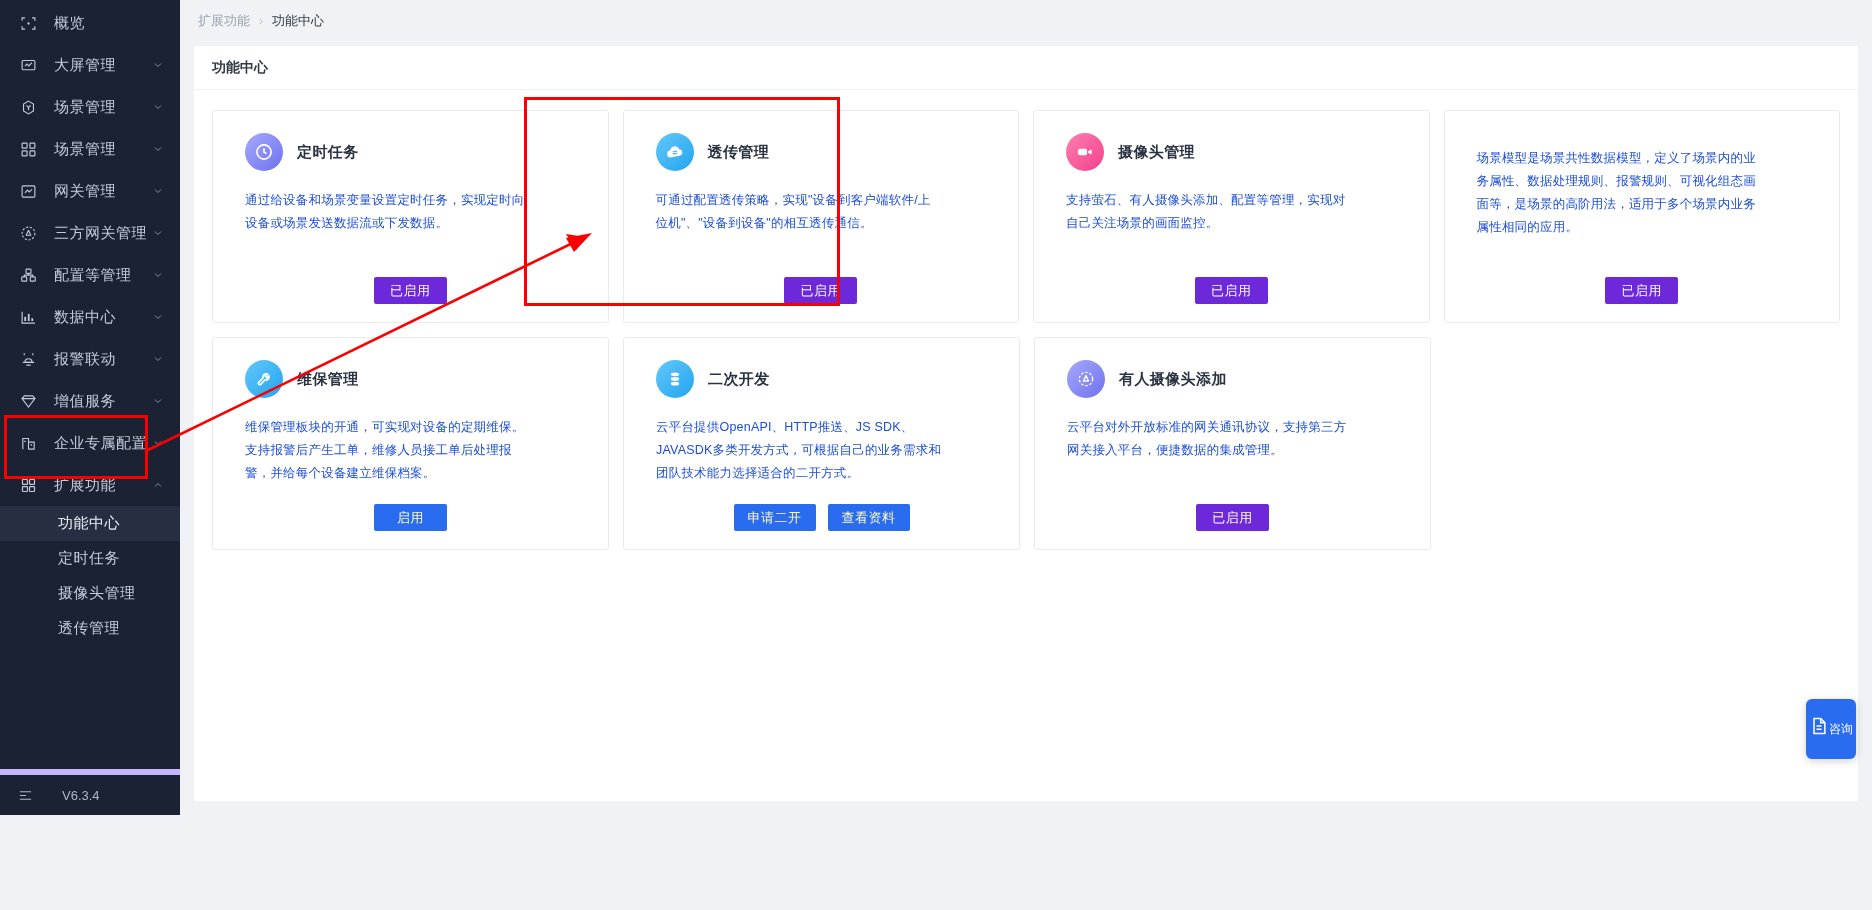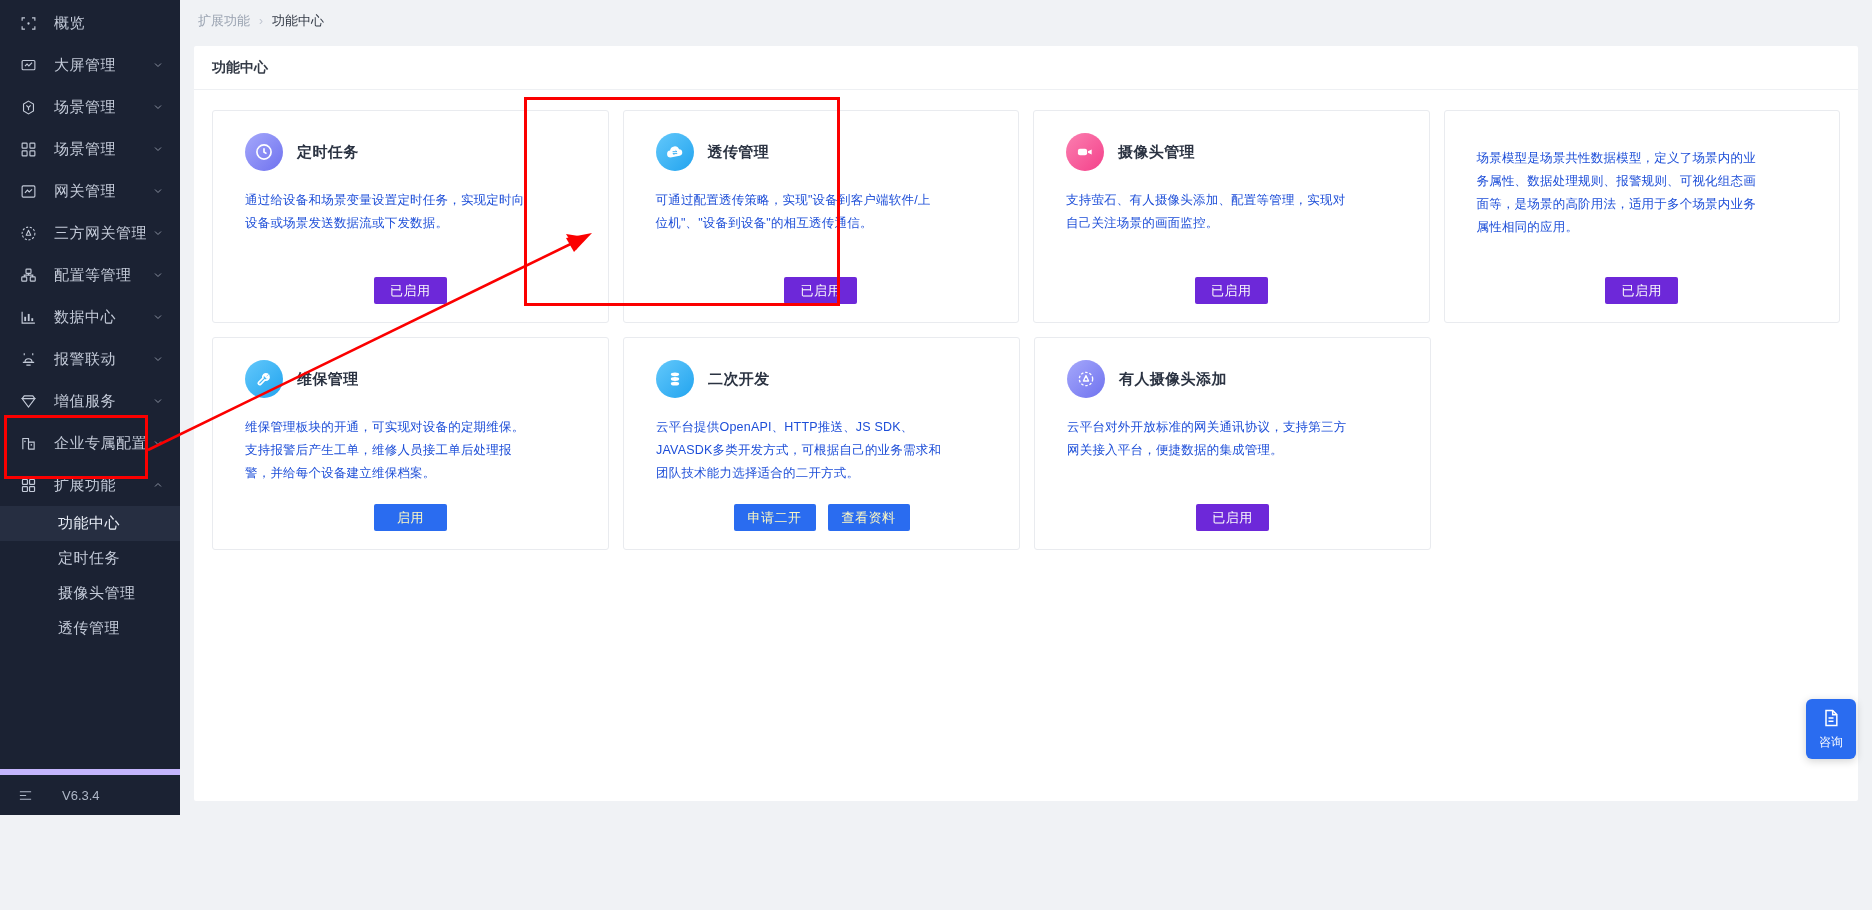--- a/index.html
+++ b/index.html
@@ -134,21 +134,21 @@
   .hl-box {
     position: absolute; border: 3px solid #fb0000; pointer-events: none; z-index: 40;
   }
   .arrow-svg { position: absolute; left: 0; top: 0; width: 1872px; height: 910px; pointer-events: none; z-index: 41; }
 
   
   .consult {
     position: absolute; right: 16px; bottom: 56px;
     width: 50px; height: 60px; border-radius: 6px;
     background: #2a6cf0; color: #fff;
-    display: flex; flex-direction: column; align-items: center; justify-content: center;
+    display: flex; align-items: center; justify-content: center;
     font-size: 12px; cursor: pointer; z-index: 30;
     box-shadow: 0 2px 8px rgba(0,0,0,.18);
   }
   .consult svg { width: 20px; height: 20px; margin-bottom: 3px; }
 </style>
 </head>
 <body>
 
 <div class="app">
 

